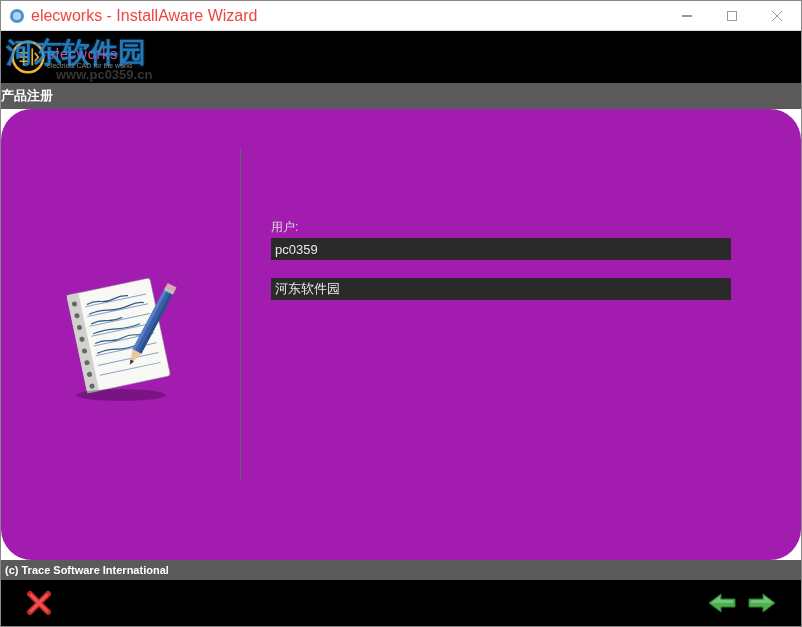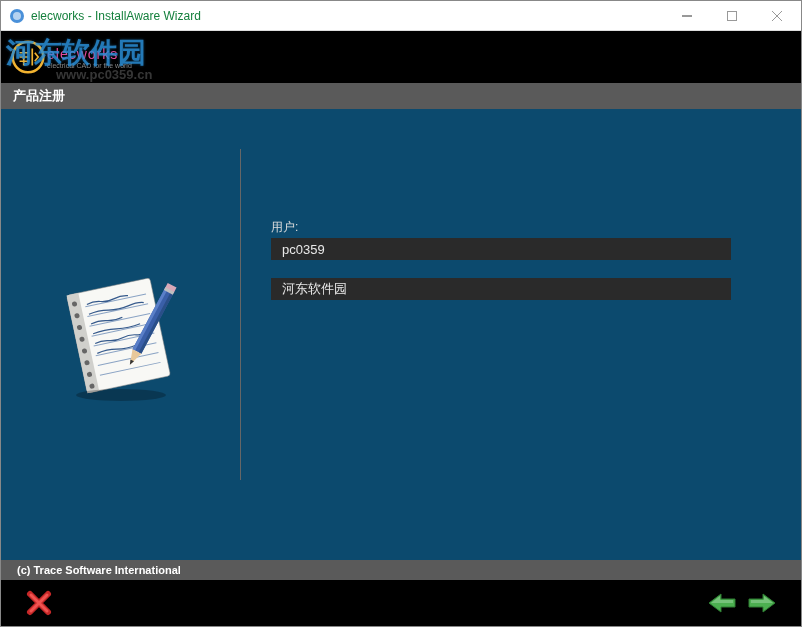--- a/index.html
+++ b/index.html
@@ -31,22 +31,22 @@
       padding: 0 2px;
       border-bottom: 1px solid #ddd;
     }
     .titlebar-icon {
       width: 16px;
       height: 16px;
       margin: 0 6px;
     }
     .titlebar-title {
       flex: 1;
-      font-size: 12px;
-      color: #15803d;
+      font-size: 16px;
+      color: #ef4444;
     }
     .titlebar-controls {
       display: flex;
     }
     .titlebar-btn {
       width: 45px;
       height: 29px;
       display: flex;
       align-items: center;
       justify-content: center;
@@ -109,27 +109,27 @@
       opacity: 0.85;
     }
     .step-header {
       height: 26px;
       background: #5a5a5a;
       color: #fff;
       font-size: 13px;
       font-weight: bold;
       display: flex;
       align-items: center;
-      padding-left: 12px;
     }
     .main-area {
       flex: 1;
-      background: #0c4a6e;
-      position: relative;
-      display: flex;
+      background: #a21caf;
+      position: relative;
+      display: flex;
+      border-radius: 31px;
     }
     .left-col {
       width: 240px;
       display: flex;
       align-items: center;
       justify-content: center;
       position: relative;
     }
     .divider {
       position: absolute;
@@ -157,32 +157,32 @@
       margin-bottom: 2px;
     }
     .form-input {
       width: 460px;
       height: 22px;
       background: #2a2a2a;
       border: none;
       color: #e8e8e8;
       font-size: 13px;
       font-family: inherit;
-      padding: 0 11px;
+      padding: 0 4px;
       outline: none;
     }
     .copyright-band {
       height: 20px;
       background: #5a5a5a;
       color: #fff;
       font-size: 11px;
       font-weight: bold;
       display: flex;
       align-items: center;
-      padding-left: 16px;
+      padding-left: 4px;
     }
     .footer-band {
       height: 46px;
       background: #000;
       display: flex;
       align-items: center;
       padding: 0 24px;
     }
     .footer-spacer {
       flex: 1;

